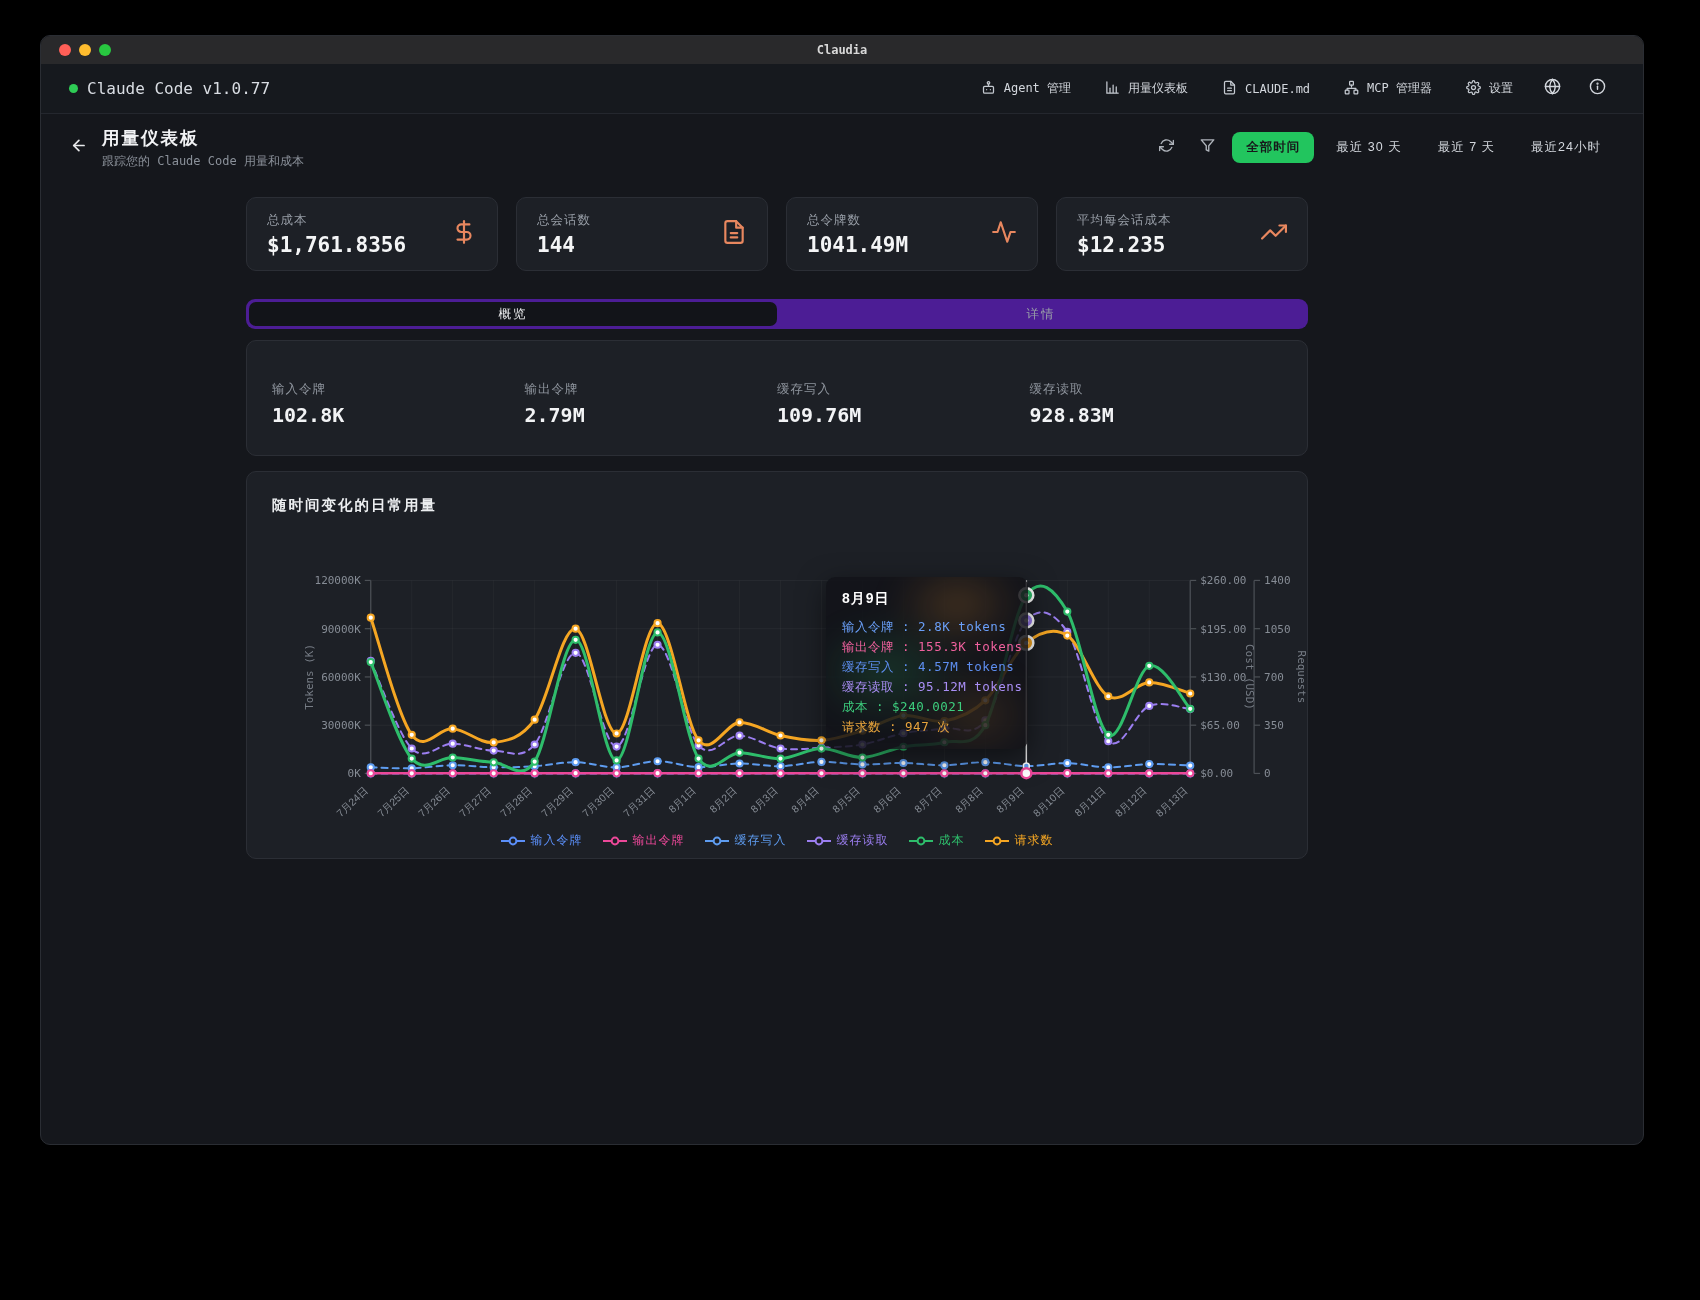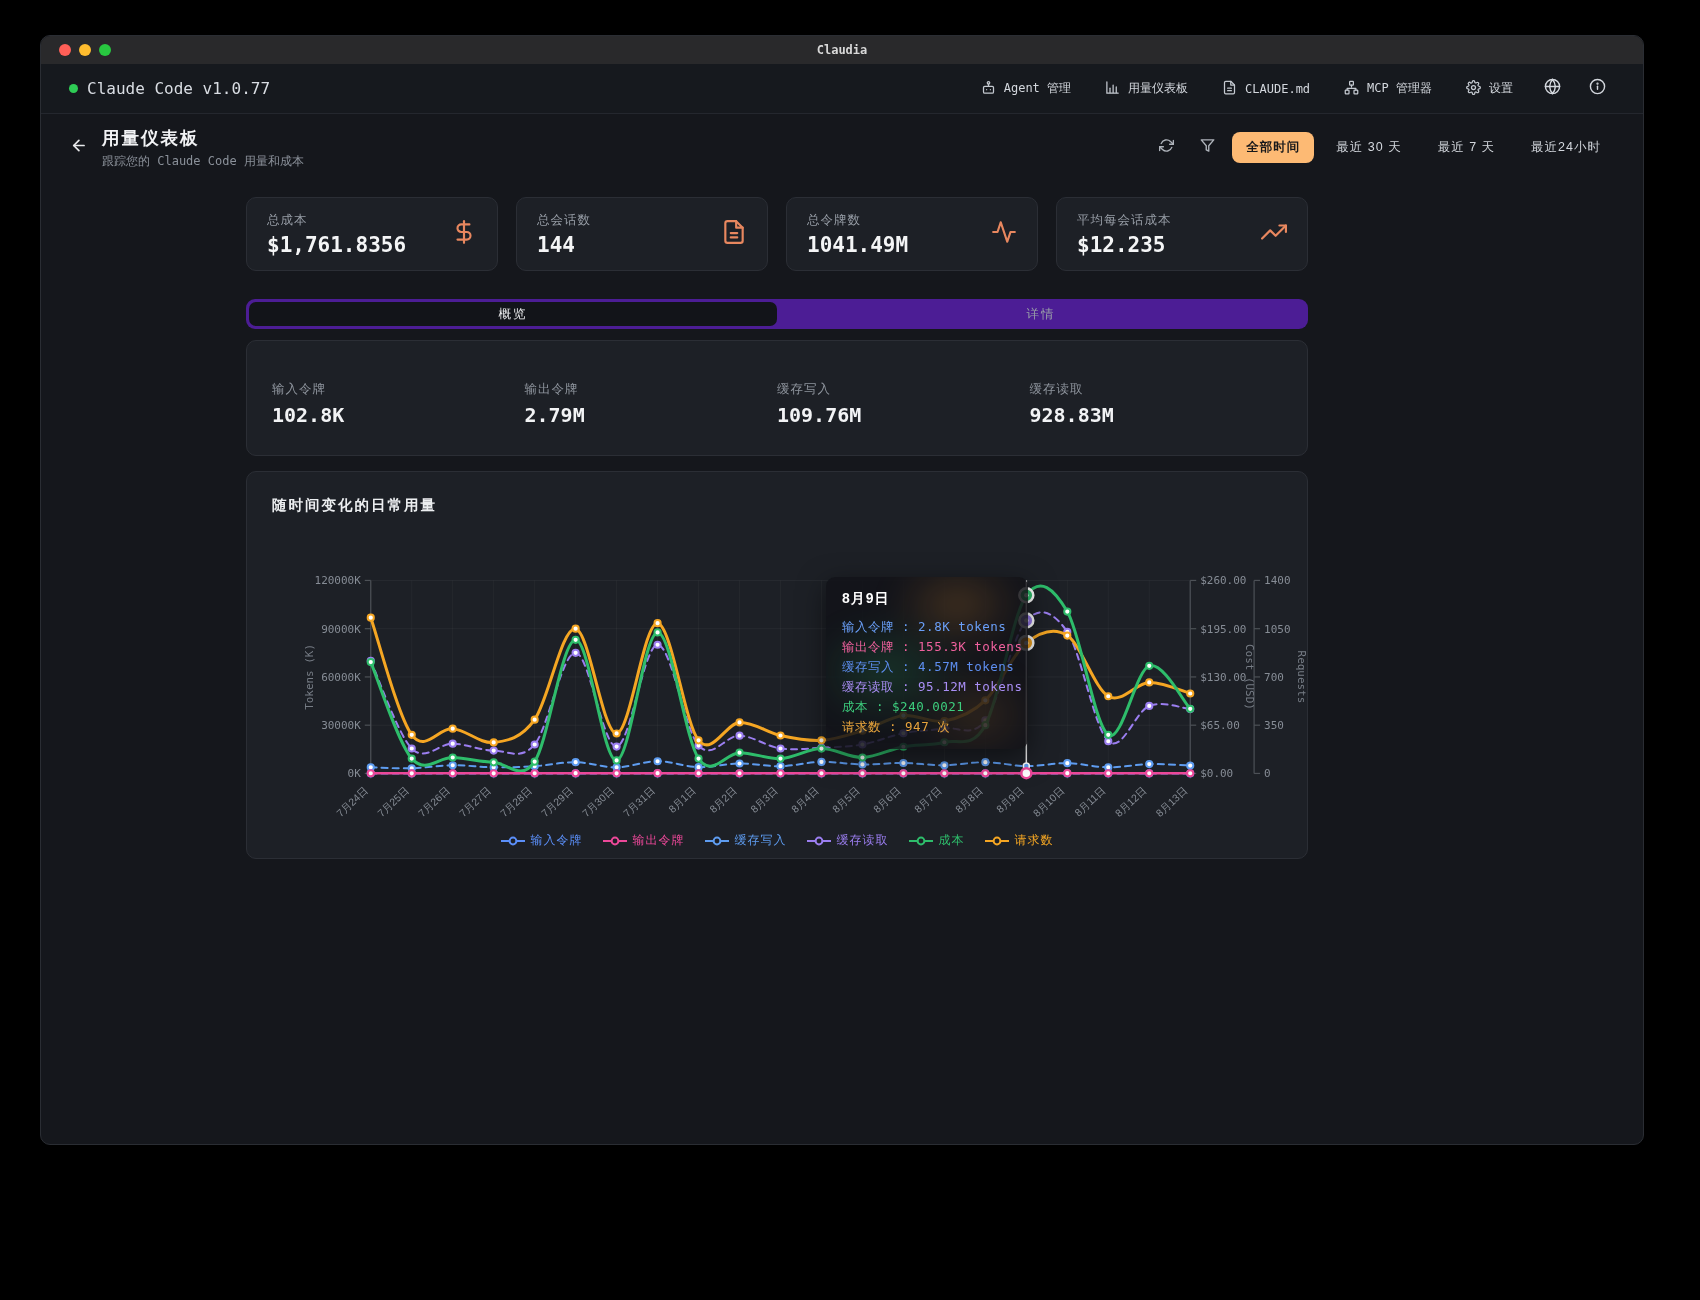--- a/index.html
+++ b/index.html
@@ -25,21 +25,21 @@
   .icon-btn { color:#d3d7dd; padding:7px 9px; border-radius:7px; display:flex; cursor:pointer; }
 
   
   .pagehead { height:67px; display:flex; align-items:center; padding:0 28px; }
   .back-btn { color:#e8e9eb; margin-right:14px; display:flex; cursor:pointer; }
   .ph-title { color:#f2f3f5; font-size:17.5px; font-weight:bold; letter-spacing:2px; }
   .ph-sub { color:#8b919a; font-size:12px; margin-top:3px; font-family:"DejaVu Sans Mono", monospace; }
   .ph-right { margin-left:auto; display:flex; align-items:center; gap:8px; }
   .ph-right .icon-btn { color:#aeb3ba; }
   .range-btn { font-size:12.5px; color:#d3d7dd; padding:7px 14px; border-radius:8px; cursor:pointer; letter-spacing:1px; white-space:nowrap; }
-  .range-btn.active { background:#fdba74; color:#17181b; font-weight:bold; }
+  .range-btn.active { background:#22c55e; color:#17181b; font-weight:bold; }
 
   
   .content { margin-left:205px; width:1062px; padding-top:16px; }
 
   .stats { display:grid; grid-template-columns:repeat(4,1fr); gap:18px; }
   .card { background:#1d2026; border:1px solid #2b2e35; border-radius:10px; }
   .stat-card { height:74px; padding:13px 20px; display:flex; align-items:center; justify-content:space-between; }
   .stat-label { color:#979da6; font-size:12.5px; letter-spacing:1px; }
   .stat-value { color:#f4f5f6; font-size:21px; font-weight:bold; margin-top:4px; font-family:"DejaVu Sans Mono", monospace; }
   .stat-icon { color:#e8875f; }

